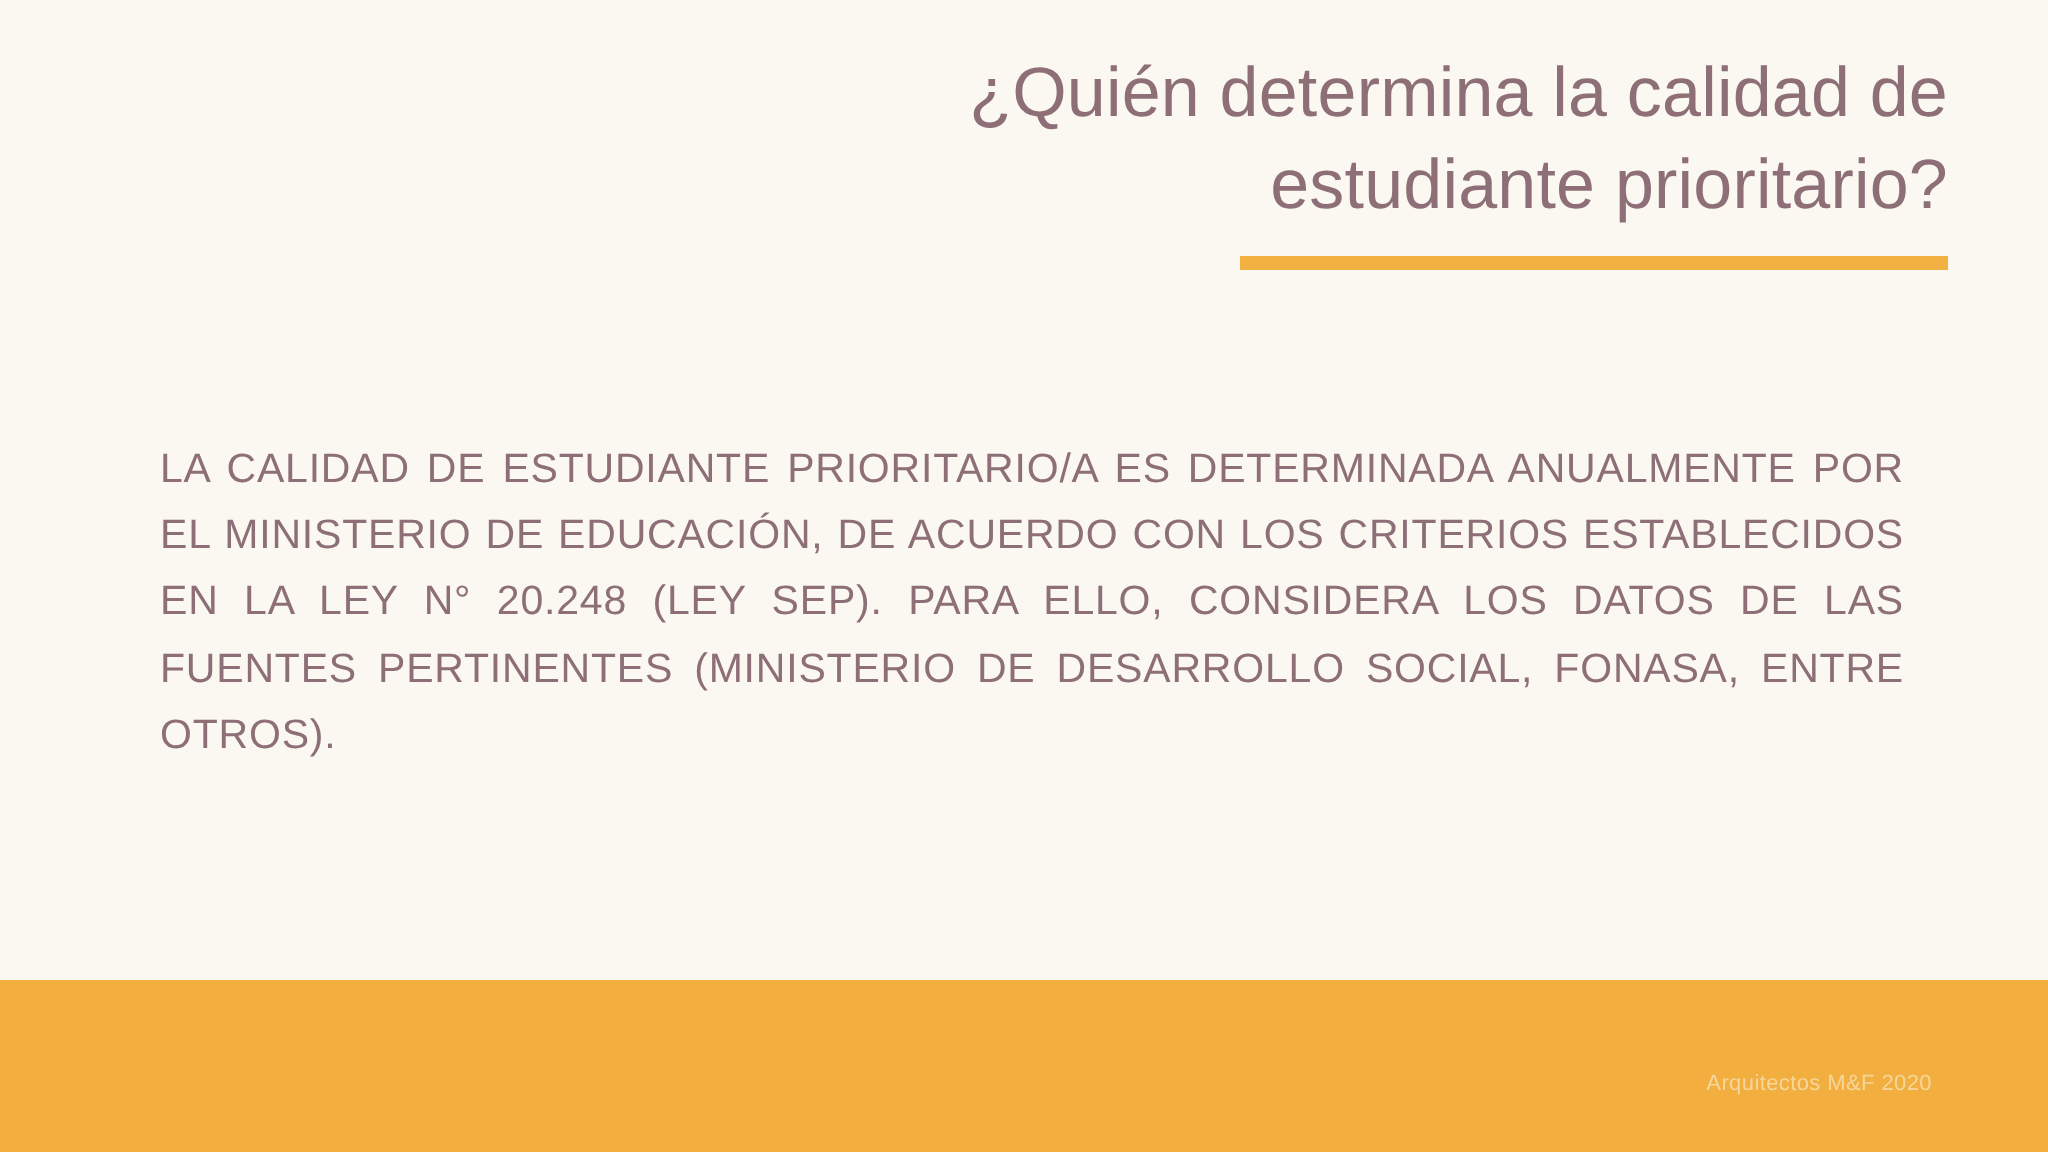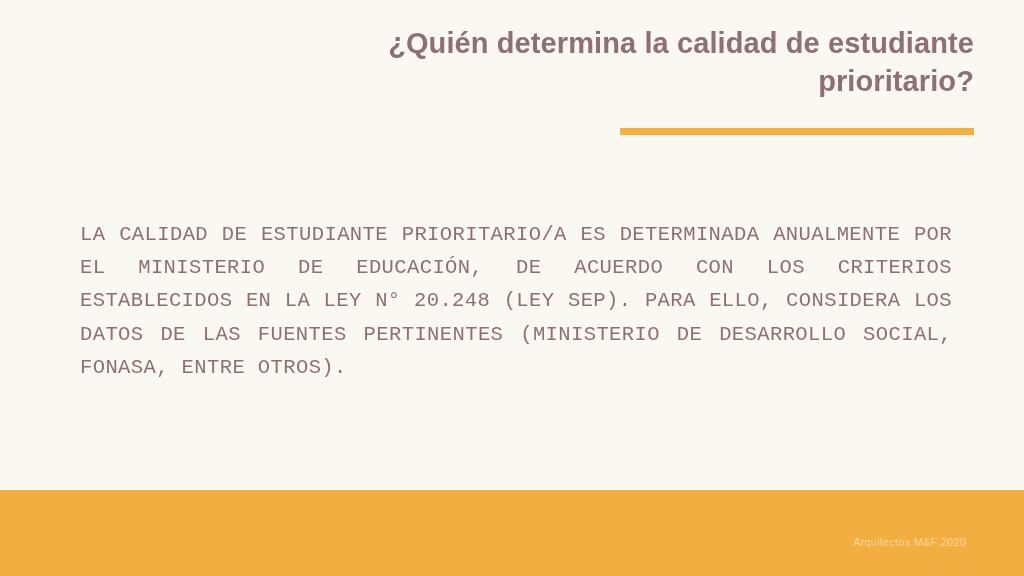--- a/index.html
+++ b/index.html
@@ -19,22 +19,22 @@
     height: 576px;
     background: #faf8f0;
     box-sizing: border-box;
   }
   .title {
     position: absolute;
     top: 24px;
     right: 50px;
     width: 620px;
     text-align: right;
-    font-size: 29px;
-    font-weight: bold;
+    font-size: 35px;
+    font-weight: normal;
     line-height: 1.32;
     color: #8e6f78;
     letter-spacing: 0.1px;
   }
   .title-rule {
     position: absolute;
     top: 128px;
     right: 50px;
     width: 354px;
     height: 7px;
@@ -44,21 +44,20 @@
     position: absolute;
     top: 218px;
     left: 80px;
     width: 872px;
     font-size: 20.5px;
     line-height: 1.62;
     color: #8e6f78;
     text-align: justify;
     text-justify: inter-word;
     letter-spacing: 0.4px;
-    font-family: Liberation Mono, monospace;
   }
   .footer-band {
     position: absolute;
     left: 0;
     bottom: 0;
     width: 1024px;
     height: 86px;
     background: #f2ae3f;
   }
   .footer-credit {

